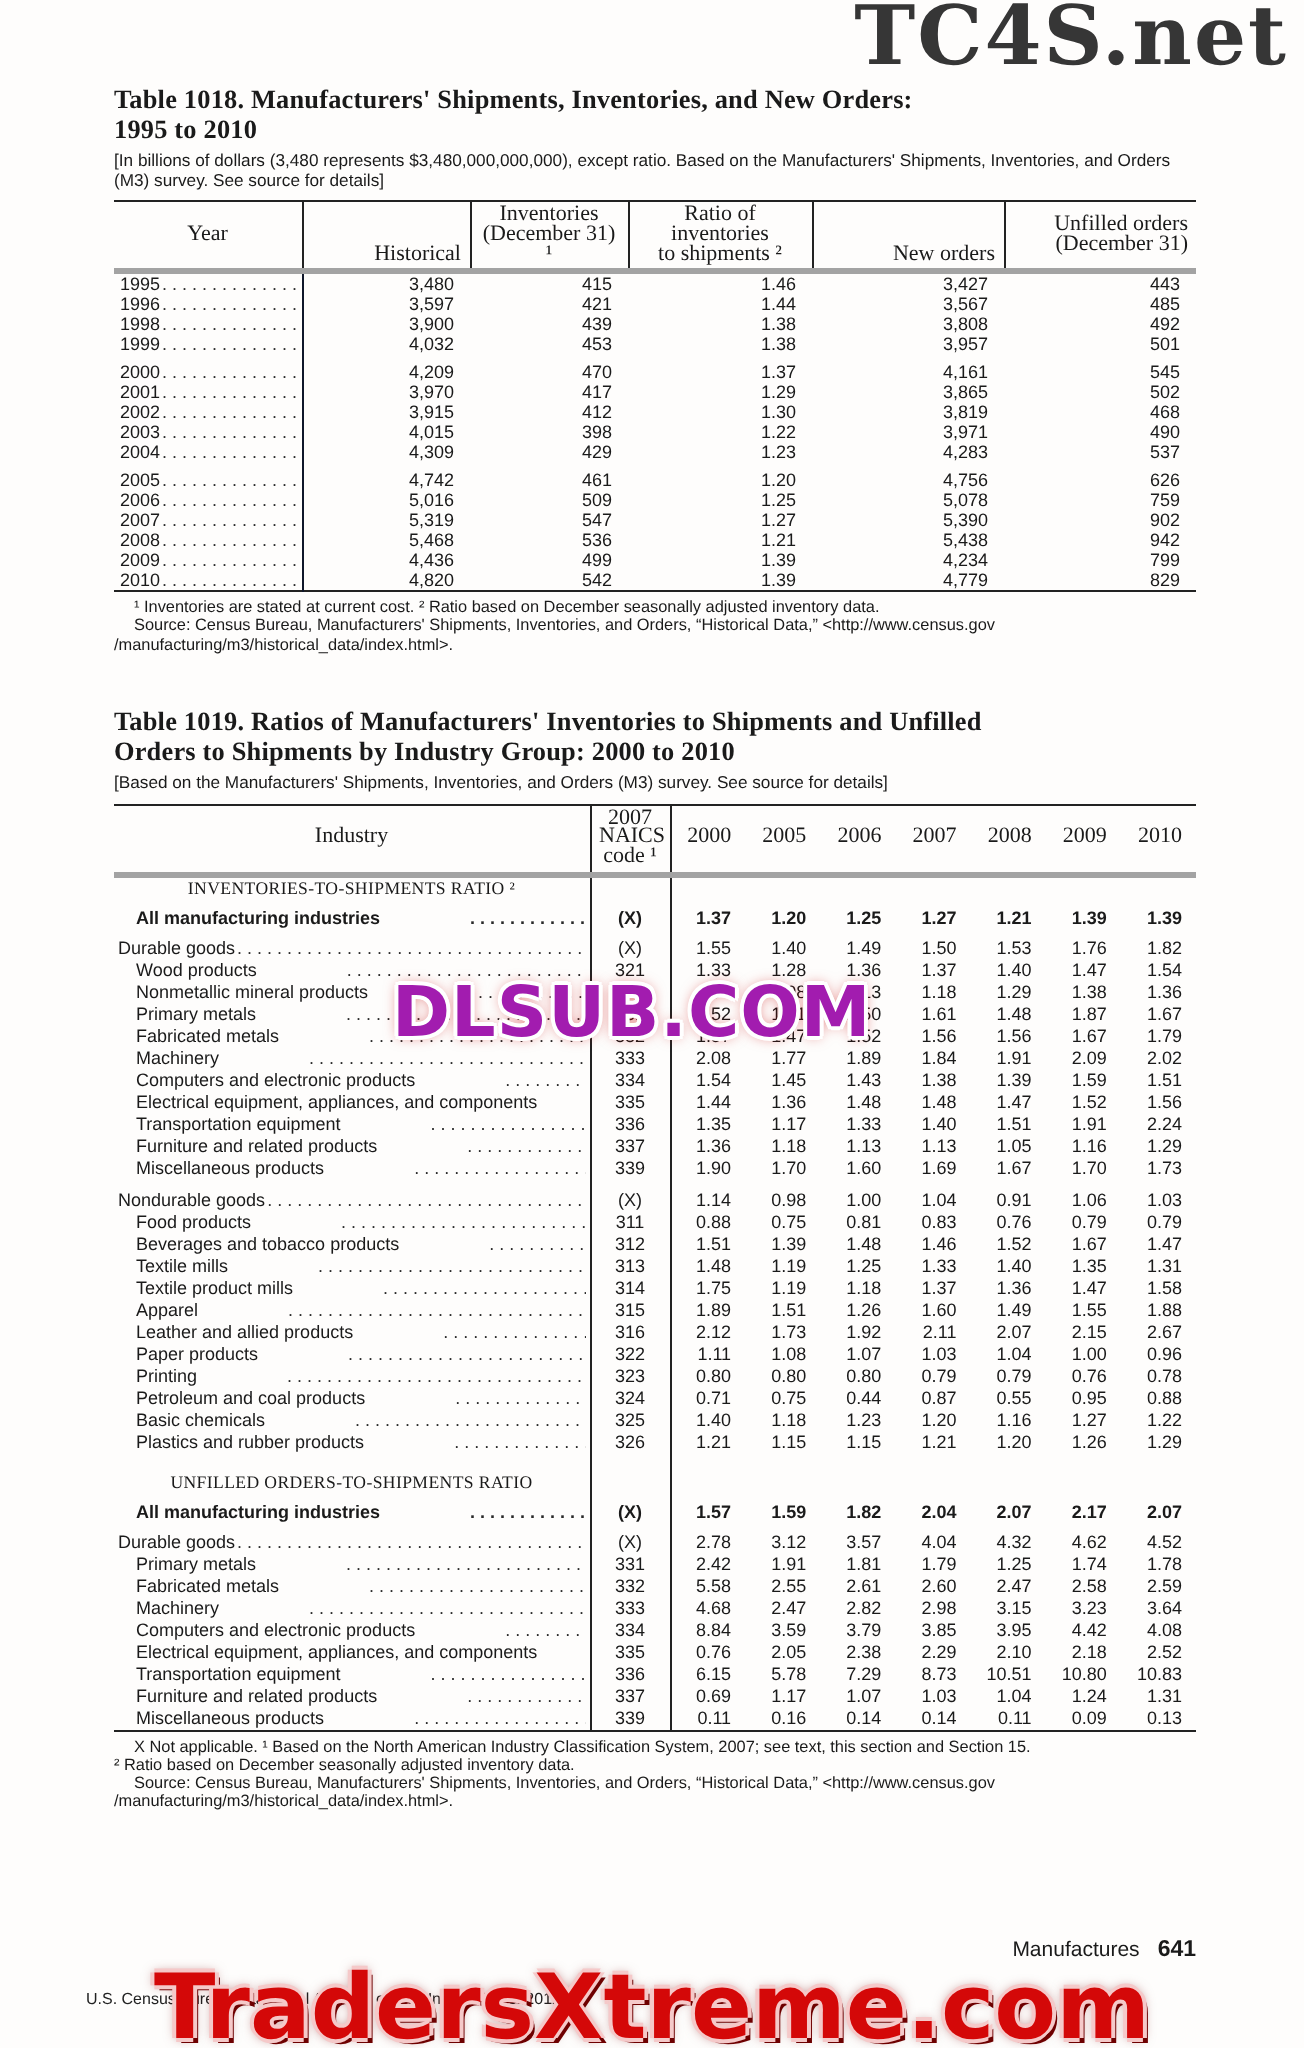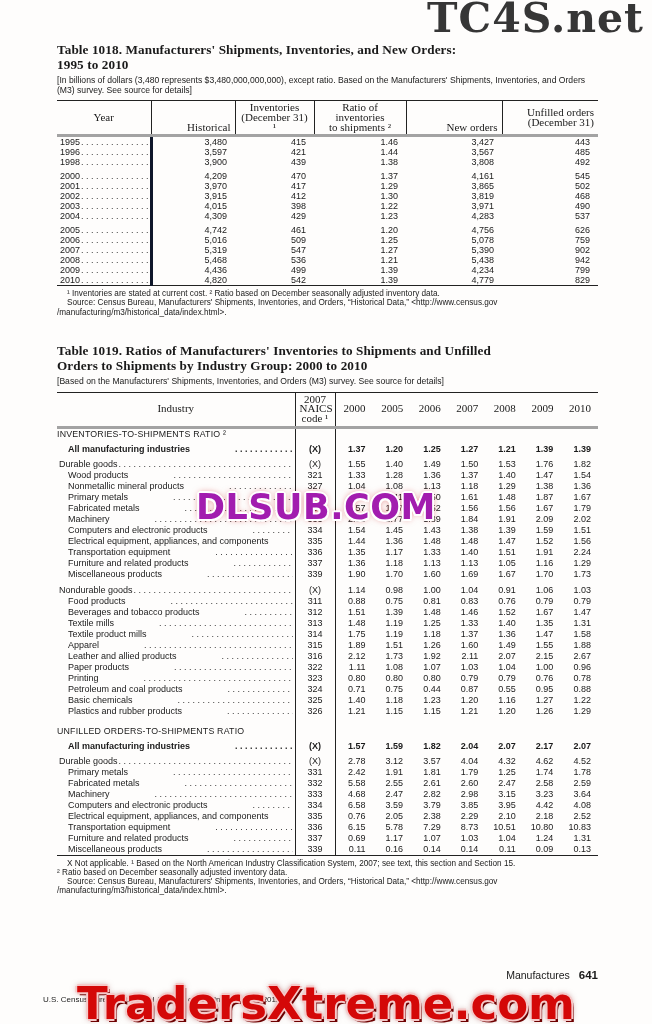--- a/index.html
+++ b/index.html
@@ -17,37 +17,37 @@
 
   table{border-collapse:collapse;width:100%;table-layout:fixed;
         border-top:1.2px solid #222;border-bottom:1.2px solid #222;}
   th{font-weight:normal;font-size:11px;line-height:9.6px;white-space:pre-line;
      padding:2px 4px;border-bottom:3px solid #a3a3a3;font-family:Liberation Serif, serif;}
   td{padding:0;font-size:9px;}
 
   
   .t18 td{line-height:10px;}
   .t18 th + th{border-left:1px solid #222;}
-  .t18 td.stub{border-right:3px solid #0f172a;padding-left:3px;padding-right:2px;}
+  .t18 td.stub{border-right:1px solid #0f172a;padding-left:3px;padding-right:2px;}
   .t18 td.num{text-align:right;padding-right:8px;}
   .th-year{text-align:center;vertical-align:middle;}
   .th-ship{text-align:right;vertical-align:bottom;}
   .th-inv,.th-ratio{vertical-align:middle;}
   .th-new{text-align:right;vertical-align:bottom;}
   .th-unf{text-align:right;vertical-align:middle;}
 
   
   .t19 td{line-height:11px;}
   .t19 td.stub{padding-left:2px;padding-right:2px;}
   .t19 td.num{text-align:right;padding-right:7px;}
   .t19 td.code,.t19 th.th-code{border-left:1px solid #222;border-right:1px solid #222;text-align:center;}
   .th-ind{text-align:center;vertical-align:middle;}
   .th-code{vertical-align:middle;}
   .th-yr{text-align:right;vertical-align:middle;padding-right:7px;}
-  .sec-head{text-align:left;font-size:8.8px;letter-spacing:.2px;}
+  .sec-head{text-align:center;font-size:8.8px;letter-spacing:.2px;font-family:Liberation Serif, serif;}
   td.ind1 .stub-flex{padding-left:9px;gap:44px;}
   .bold{font-weight:bold;}
 
   tr.sp4 td{height:4px;}
   tr.sp5 td{height:5px;}
   tr.sp8 td{height:9px;}
 
   .stub-flex{display:flex;overflow:hidden;}
   .lbl{white-space:nowrap;}
   .dots{flex:1;overflow:hidden;white-space:nowrap;color:#2a2a2a;}
@@ -151,20 +151,33 @@
               <div class="stub-flex">
                 <span class="lbl">1998</span>
                 <span class="dots"></span>
               </div>
             </td>
             <td class="num">3,900</td>
             <td class="num">439</td>
             <td class="num">1.38</td>
             <td class="num">3,808</td>
             <td class="num">492</td>
+          </tr>
+          <tr>
+            <td class="stub">
+              <div class="stub-flex">
+                <span class="lbl">1999</span>
+                <span class="dots"></span>
+              </div>
+            </td>
+            <td class="num">4,032</td>
+            <td class="num">453</td>
+            <td class="num">1.38</td>
+            <td class="num">3,957</td>
+            <td class="num">501</td>
           </tr>
           <tr class="sp4">
             <td class="stub"></td>
             <td colspan="5"></td>
           </tr>
           <tr>
             <td class="stub">
               <div class="stub-flex">
                 <span class="lbl">2000</span>
                 <span class="dots"></span>
@@ -858,21 +871,21 @@
             <td class="num">3.64</td>
           </tr>
           <tr>
             <td class="stub ind1">
               <div class="stub-flex">
                 <span class="lbl">Computers and electronic products</span>
                 <span class="dots"></span>
               </div>
             </td>
             <td class="code">334</td>
-            <td class="num">6.58</td>
+            <td class="num">8.84</td>
             <td class="num">3.59</td>
             <td class="num">3.79</td>
             <td class="num">3.85</td>
             <td class="num">3.95</td>
             <td class="num">4.42</td>
             <td class="num">4.08</td>
           </tr>
           <tr>
             <td class="stub ind1">
               <div class="stub-flex">

